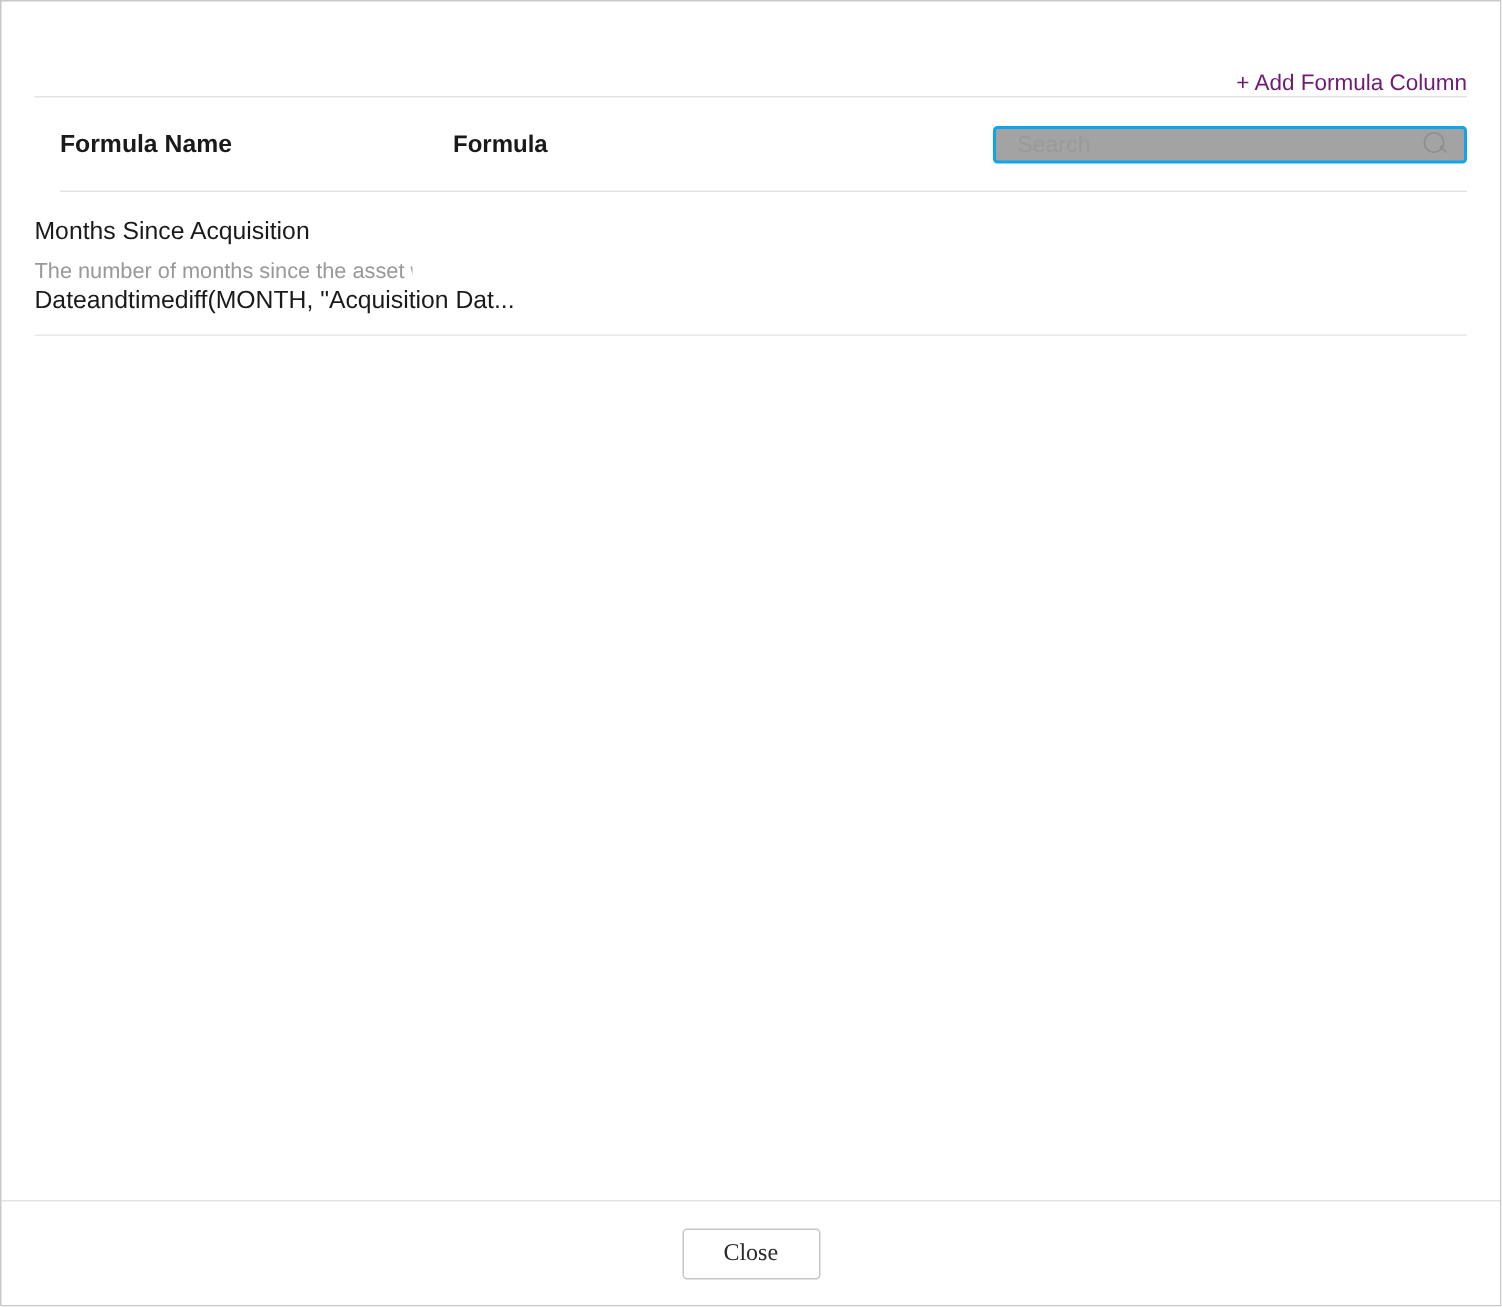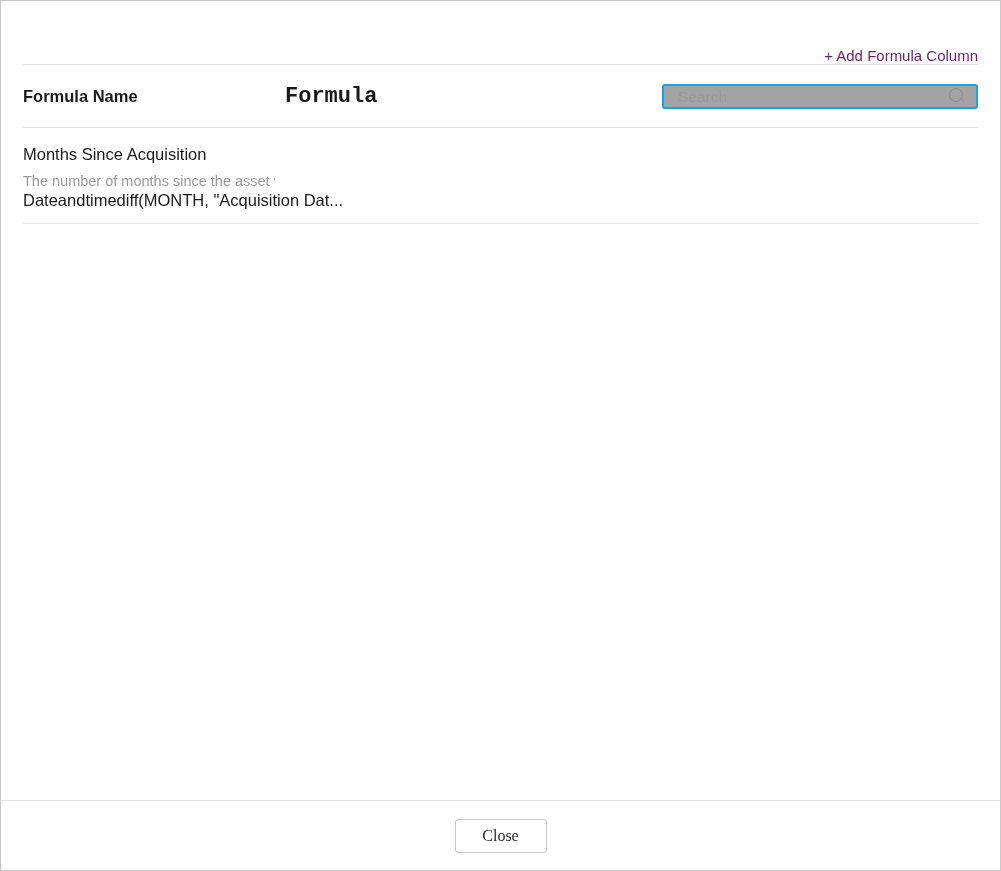--- a/index.html
+++ b/index.html
@@ -116,33 +116,33 @@
   }
 
   
   .listhead {
     display: flex;
     align-items: center;
     padding: 0 22px;
     height: 63px;
     min-height: 63px;
     position: relative;
+    margin-left: 17px;
   }
   .col-name {
     width: 262px;
     font-size: 16.5px;
     font-weight: bold;
     color: #1a1a1a;
   }
   .col-formula {
     flex: 1;
-    font-size: 22px;
+    font-size: 16px;
     font-weight: bold;
     color: #1a1a1a;
-    font-family: Liberation Mono, monospace;
   }
   .search-wrap {
     width: 316px;
     height: 25px;
     border: 2px solid #0ea5e9;
     border-radius: 3px;
     display: flex;
     align-items: center;
     padding: 0 10px 0 12px;
     background: #a3a3a3;

